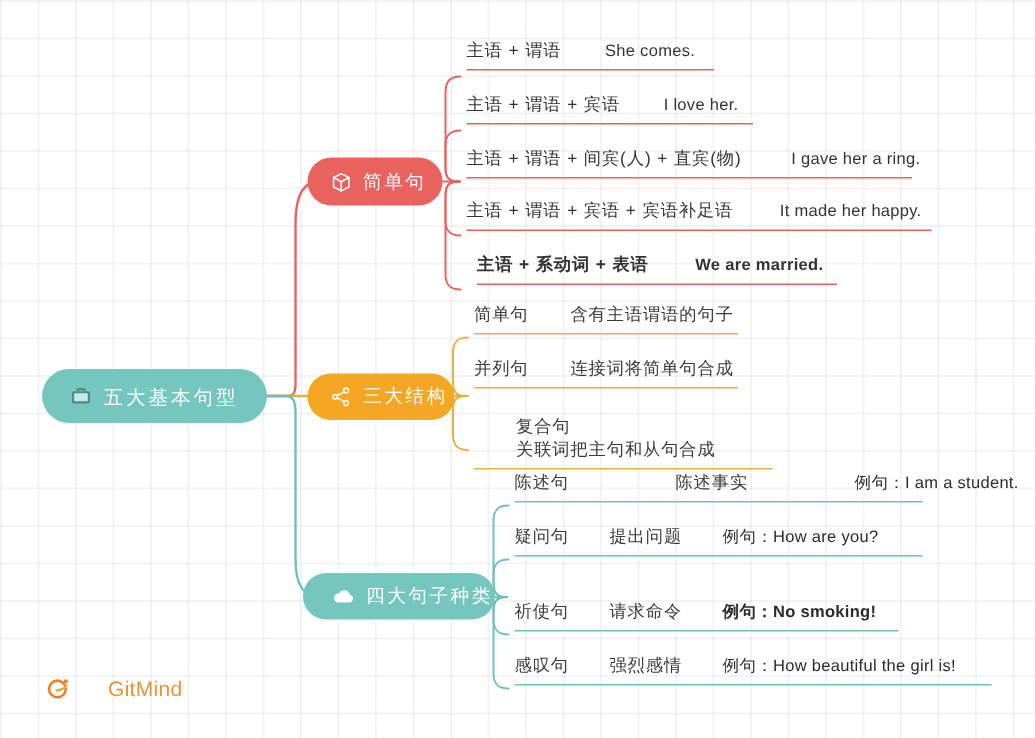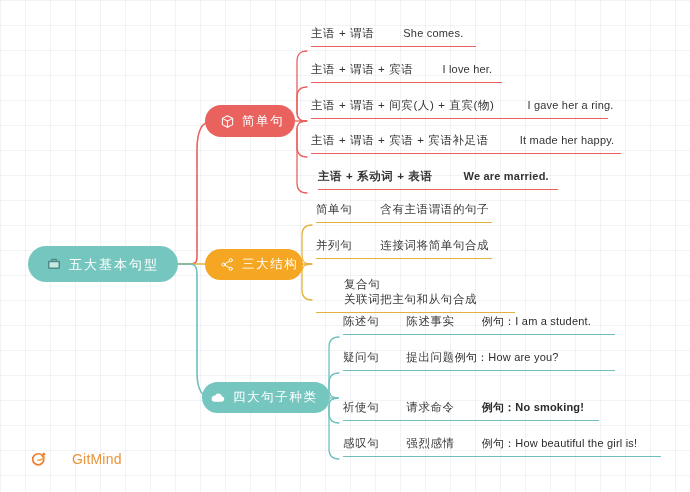--- a/index.html
+++ b/index.html
@@ -78,21 +78,21 @@
     width: 98px;
     height: 31px;
     padding: 0 0 0 14px;
     background: #f5a623;
   }
   #branch-node-3 {
     left: 202px;
     top: 382px;
     width: 128px;
     height: 31px;
-    padding: 0 0 0 8px;
+    padding: 0 0 0 19px;
     background: #76c6c0;
   }
 
   
   .leaf {
     position: absolute;
     display: flex;
     align-items: baseline;
     white-space: nowrap;
     padding-bottom: 5px;
@@ -247,30 +247,30 @@
   <div class="leaf ul-orange" style="left:316px; top:238px; width:176px;">
     <span class="cn">并列句</span>
     <span class="desc" style="margin-left:28px;">连接词将简单句合成</span>
   </div>
 
   <div class="leaf ul-orange" style="left:316px; top:277px; width:199px;flex-direction:column;">
     <span class="cn">复合句</span>
     <span class="desc" style="margin-left:28px;">关联词把主句和从句合成</span>
   </div>
 
-  <div class="leaf ul-teal" style="left:343px; top:314px; width:272px;">
+  <div class="leaf ul-teal" style="left:343px; top:314px; width:272px;gap:44px;">
     <span class="cn">陈述句</span>
     <span class="desc" style="margin-left:27px;">陈述事实</span>
     <span class="en" style="margin-left:27px;text-align:center;">例句：I am a student.</span>
   </div>
 
   <div class="leaf ul-teal" style="left:343px; top:350px; width:272px;">
     <span class="cn">疑问句</span>
     <span class="desc" style="margin-left:27px;">提出问题</span>
-    <span class="en" style="">例句：How are you?</span>
+    <span class="en" style="margin-left:27px;">例句：How are you?</span>
   </div>
 
   <div class="leaf ul-teal" style="left:343px; top:400px; width:256px;">
     <span class="cn">祈使句</span>
     <span class="desc" style="margin-left:27px;">请求命令</span>
     <span class="en" style="margin-left:27px;font-weight:bold;">例句：No smoking!</span>
   </div>
 
   <div class="leaf ul-teal" style="left:343px; top:436px; width:318px;">
     <span class="cn">感叹句</span>

